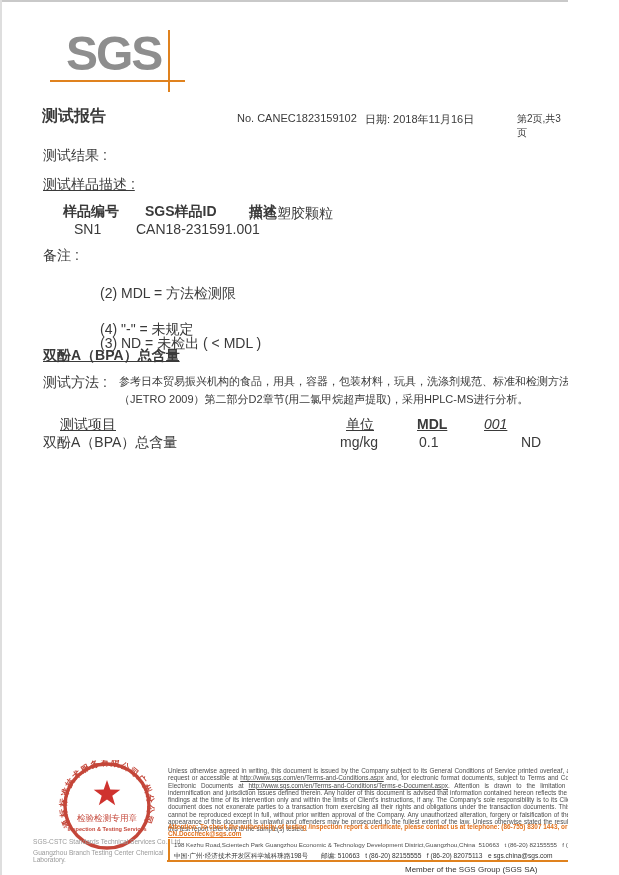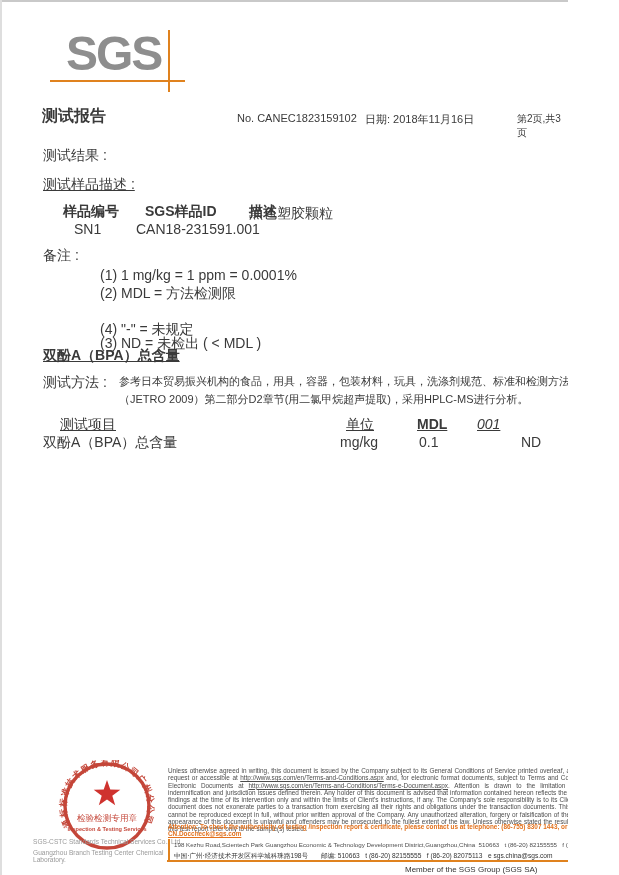--- a/index.html
+++ b/index.html
@@ -22,21 +22,21 @@
 
   
   .doc-title { left:42px; top:106px; font-size:16px; font-weight:bold; }
   .report-no { left:218px; top:112px; font-size:11px;padding-left:19px; }
   .report-date { left:365px; top:112px; font-size:11px; }
   .page-no { left:517px; top:112px; font-size:10px; }
 
   .txt { font-size:14px; line-height:17px; }
   .bold { font-weight:bold; }
   .u { text-decoration:underline; }
-  .it { font-style:italic; }
+  .it { font-style:italic;margin-left:7px; }
 
   .results-label { left:43px; top:147px; }
   .sample-desc-label { left:43px; top:176px; }
 
   .st-h1 { left:63px; top:203px; font-weight:bold; }
   .st-h2 { left:145px; top:203px; font-weight:bold; }
   .st-h3 { left:249px; top:203px; font-weight:bold; }
   .st-c1 { left:74px; top:221px; }
   .st-c2 { left:136px; top:221px; }
   .st-c3 { left:249px; top:205px; }
@@ -93,21 +93,20 @@
   <div class="abs txt u sample-desc-label">测试样品描述 :</div>
 
   <div class="abs txt st-h1">样品编号</div>
   <div class="abs txt st-h2">SGS样品ID</div>
   <div class="abs txt st-h3">描述</div>
   <div class="abs txt st-c1">SN1</div>
   <div class="abs txt st-c2">CAN18-231591.001</div>
   <div class="abs txt st-c3">黑色塑胶颗粒</div>
 
   <div class="abs txt remarks-label">备注 :</div>
-  <div class="abs txt rem" style="top:267px;">(1) 1 mg/kg = 1 ppm = 0.0001%</div>
   <div class="abs txt rem" style="top:285px;">(2) MDL = 方法检测限</div>
   <div class="abs txt rem" style="top:303px;margin-top:32px;">(3) ND = 未检出 ( &lt; MDL )</div>
   <div class="abs txt rem" style="top:321px;">(4) "-" = 未规定</div>
 
   <div class="abs txt bpa-heading">双酚A（BPA）总含量</div>
   <div class="abs txt method-label">测试方法 :</div>
   <div class="abs method-text">参考日本贸易振兴机构的食品，用具，容器，包装材料，玩具，洗涤剂规范、标准和检测方法（JETRO 2009）第二部分D2章节(用二氯甲烷超声提取)，采用HPLC-MS进行分析。</div>
 
   <div class="abs txt u rt-h1">测试项目</div>
   <div class="abs txt u rt-h2">单位</div>

